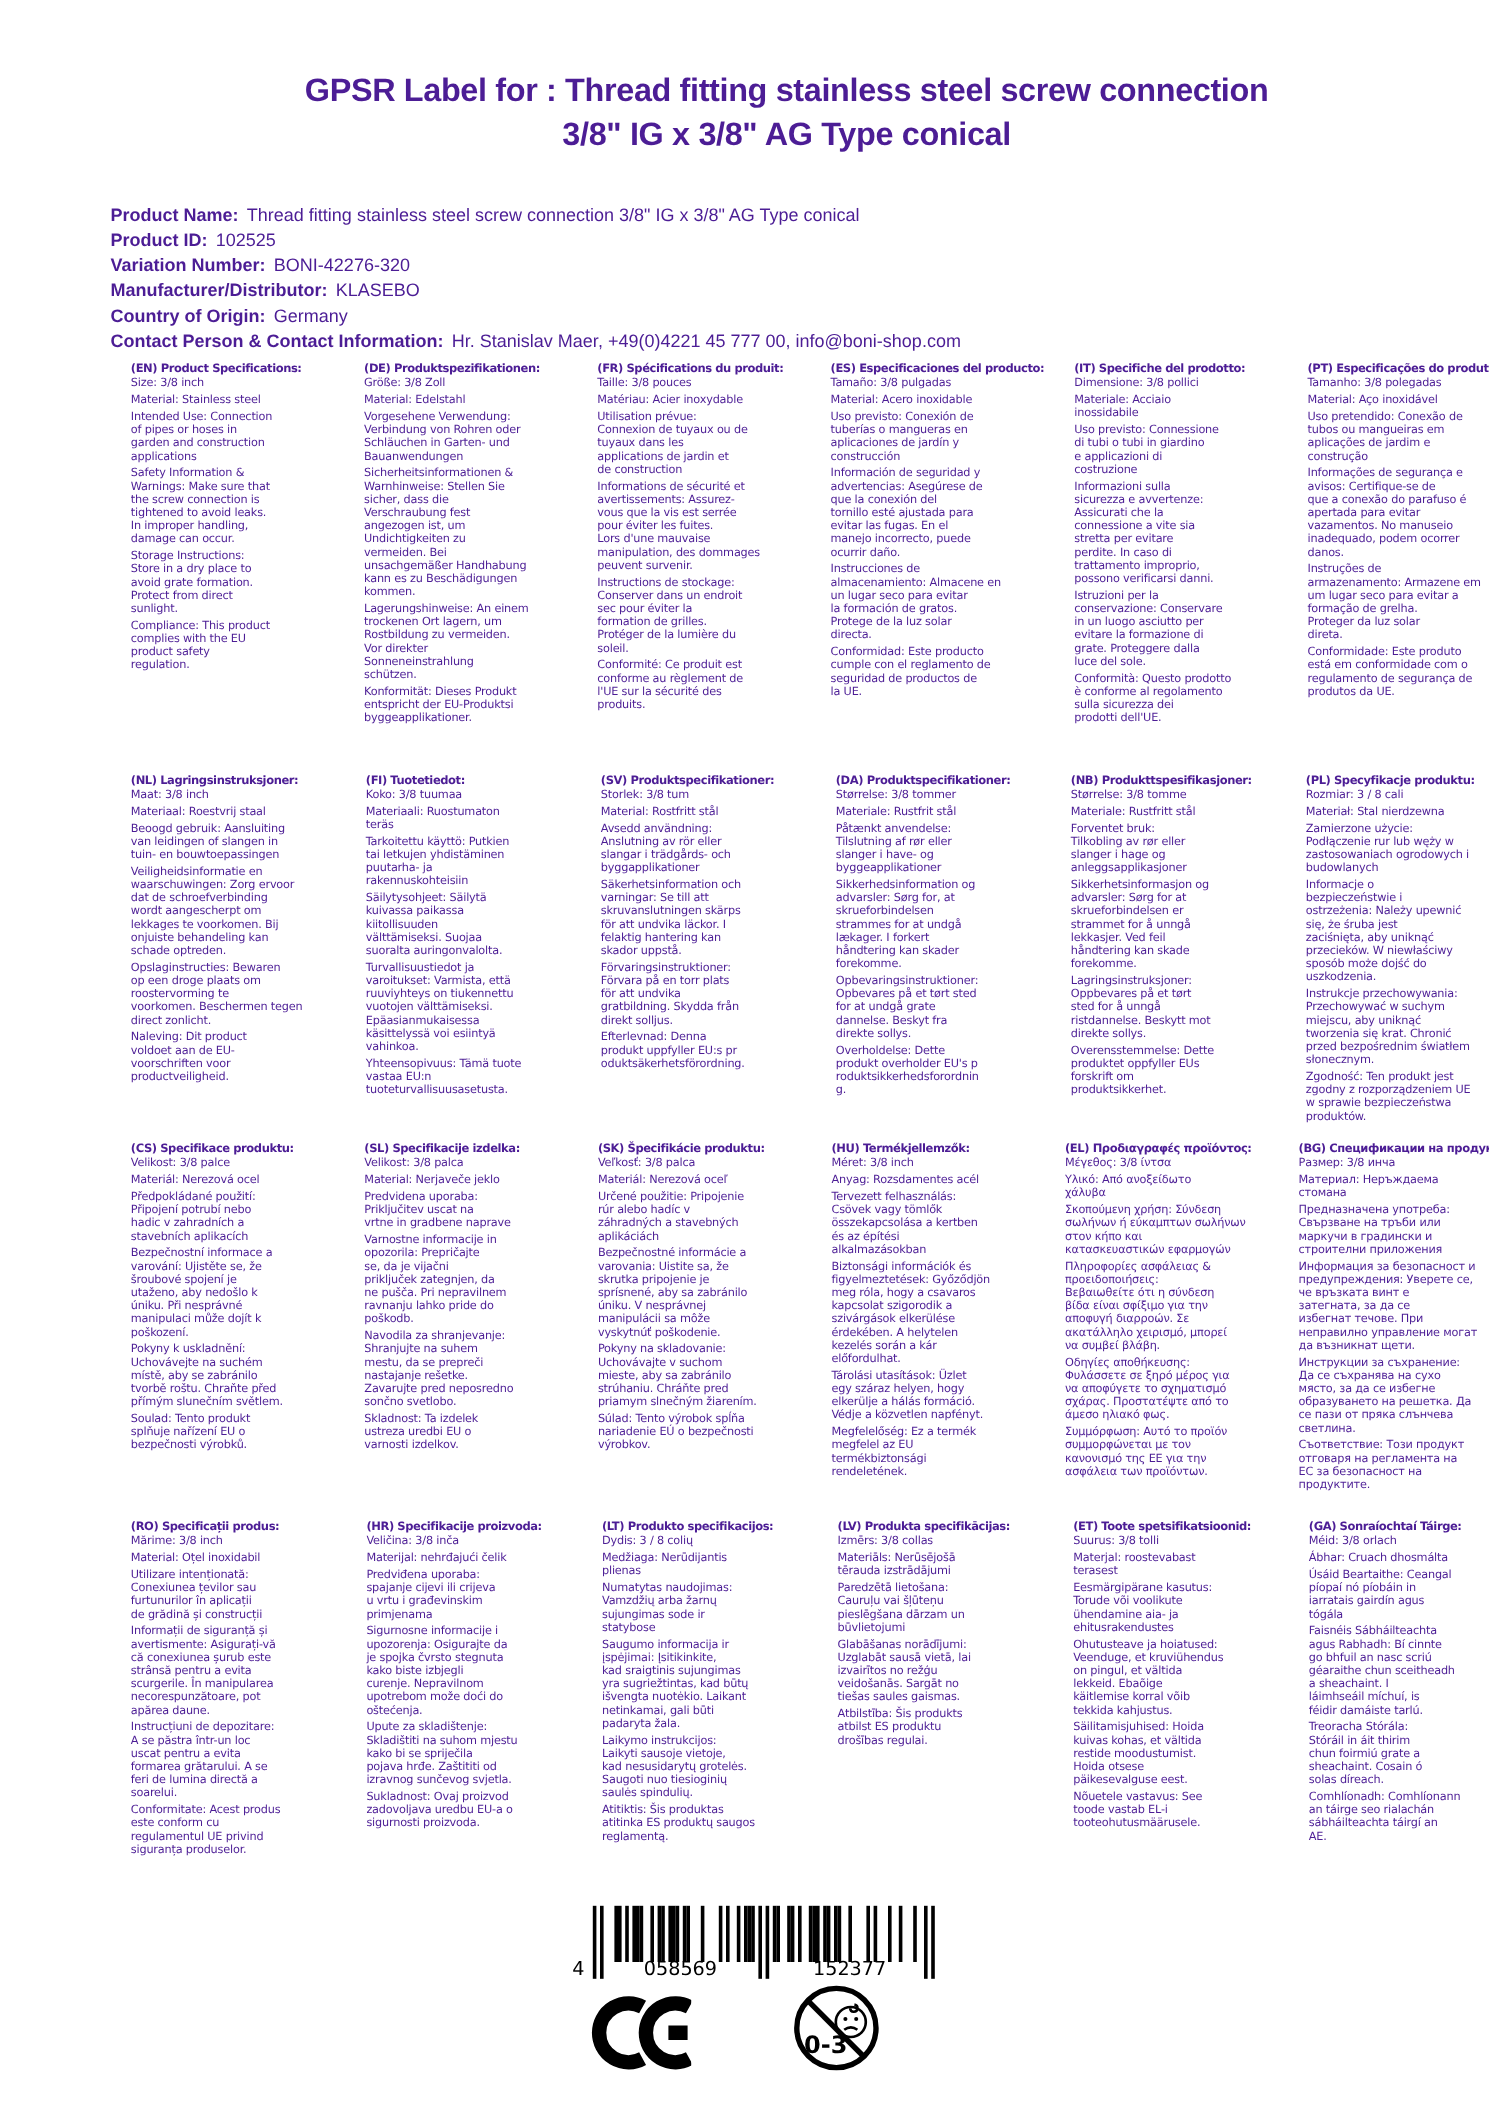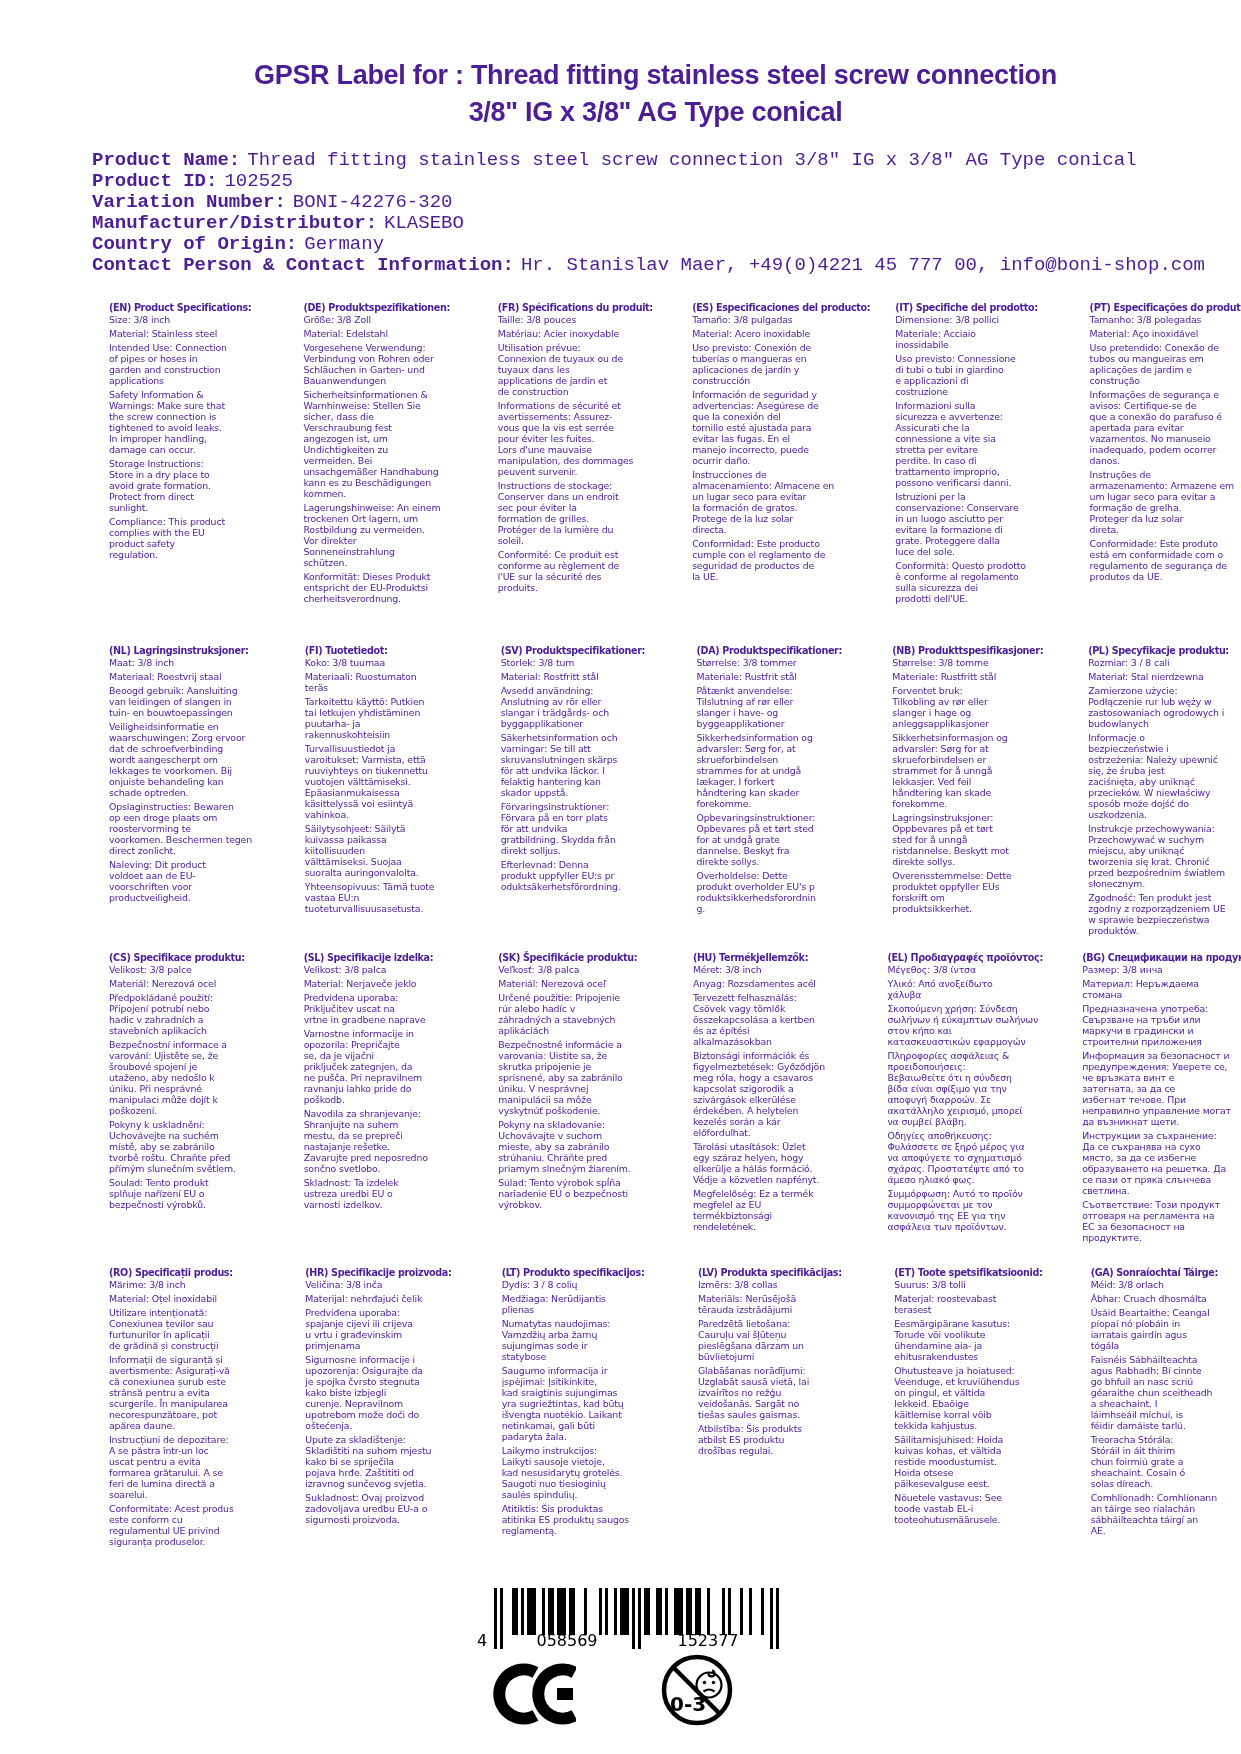--- a/index.html
+++ b/index.html
@@ -1,22 +1,22 @@
 <!DOCTYPE html>
 <html><head>
 <meta charset="utf-8">
 <style>
   html,body{margin:0;padding:0;background:#fff;}
   .page{position:relative;width:1241px;height:1754px;background:#ffffff;color:#4c1d95;
         font-family:"DejaVu Sans",sans-serif;overflow:hidden;margin-left:35px;}
   .title{position:absolute;top:57px;left:0;width:100%;text-align:center;
          font-family:"Liberation Sans",sans-serif;font-weight:bold;
          font-size:27px;line-height:37px;letter-spacing:-0.3px;}
-  .product-info{position:absolute;top:150px;left:57px;right:40px;
-                font-family:Liberation Mono, monospace;font-size:19px;line-height:21px;}
+  .product-info{position:absolute;top:169px;left:57px;right:40px;
+                font-family:Liberation Sans, sans-serif;font-size:15px;line-height:21px;}
   .pi-row{white-space:nowrap;}
   .pi-label{font-weight:bold;}
   .pi-value{padding-left:7px;}
   .lang-row{position:absolute;left:74px;width:1150px;display:grid;
             grid-template-columns:repeat(6,1fr);column-gap:25px;}
   #row1{top:302px;} #row2{top:645px;} #row3{top:952px;} #row4{top:1267px;gap:28px;}
   .lang-block{font-size:9.4px;line-height:11px;letter-spacing:-0.15px;}
   .lang-header{font-weight:bold;font-size:9.6px;line-height:11.5px;
                letter-spacing:-0.35px;white-space:nowrap;}
   .lang-par{margin:0 0 3px 0;white-space:pre-line;}
@@ -88,21 +88,21 @@
 kann es zu Beschädigungen
 kommen.</p>
         <p class="lang-par">Lagerungshinweise: An einem
 trockenen Ort lagern, um
 Rostbildung zu vermeiden.
 Vor direkter
 Sonneneinstrahlung
 schützen.</p>
         <p class="lang-par">Konformität: Dieses Produkt
 entspricht der EU-Produktsi
-cherheitsverordnung.</p>
+byggeapplikationer.</p>
       </div>
       <div class="lang-block">
         <div class="lang-header">(FR) Spécifications du produit:</div>
         <p class="lang-par">Taille: 3/8 pouces</p>
         <p class="lang-par">Matériau: Acier inoxydable</p>
         <p class="lang-par">Utilisation prévue:
 Connexion de tuyaux ou de
 tuyaux dans les
 applications de jardin et
 de construction</p>
@@ -232,32 +232,32 @@
       </div>
       <div class="lang-block">
         <div class="lang-header">(FI) Tuotetiedot:</div>
         <p class="lang-par">Koko: 3/8 tuumaa</p>
         <p class="lang-par">Materiaali: Ruostumaton
 teräs</p>
         <p class="lang-par">Tarkoitettu käyttö: Putkien
 tai letkujen yhdistäminen
 puutarha- ja
 rakennuskohteisiin</p>
+        <p class="lang-par">Säilytysohjeet: Säilytä
+kuivassa paikassa
+kiitollisuuden
+välttämiseksi. Suojaa
+suoralta auringonvalolta.</p>
         <p class="lang-par">Turvallisuustiedot ja
 varoitukset: Varmista, että
 ruuviyhteys on tiukennettu
 vuotojen välttämiseksi.
 Epäasianmukaisessa
 käsittelyssä voi esiintyä
 vahinkoa.</p>
-        <p class="lang-par">Säilytysohjeet: Säilytä
-kuivassa paikassa
-kiitollisuuden
-välttämiseksi. Suojaa
-suoralta auringonvalolta.</p>
         <p class="lang-par">Yhteensopivuus: Tämä tuote
 vastaa EU:n
 tuoteturvallisuusasetusta.</p>
       </div>
       <div class="lang-block">
         <div class="lang-header">(SV) Produktspecifikationer:</div>
         <p class="lang-par">Storlek: 3/8 tum</p>
         <p class="lang-par">Material: Rostfritt stål</p>
         <p class="lang-par">Avsedd användning:
 Anslutning av rör eller

